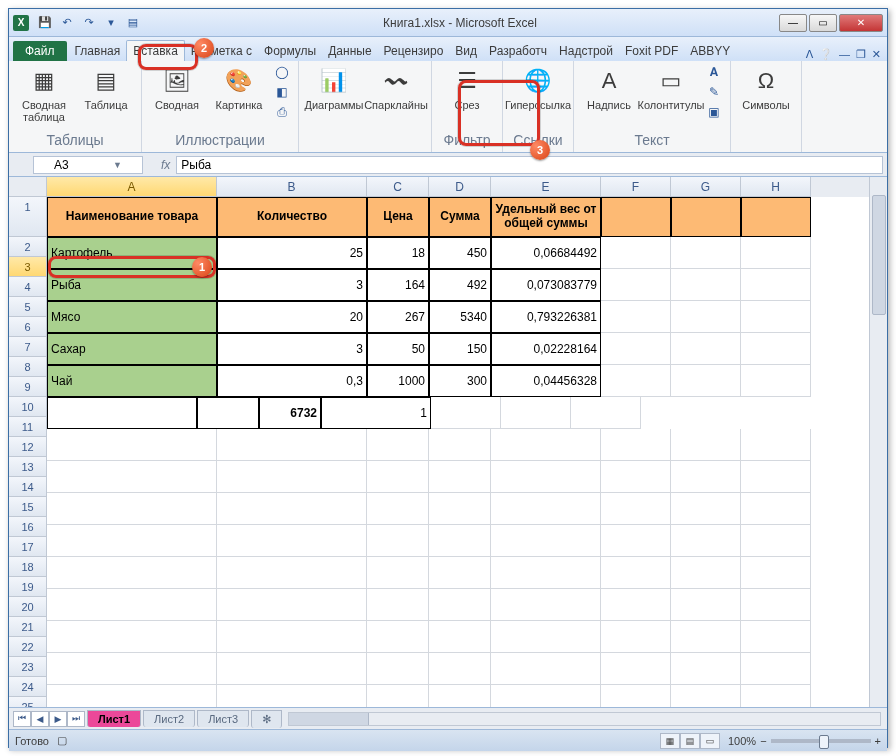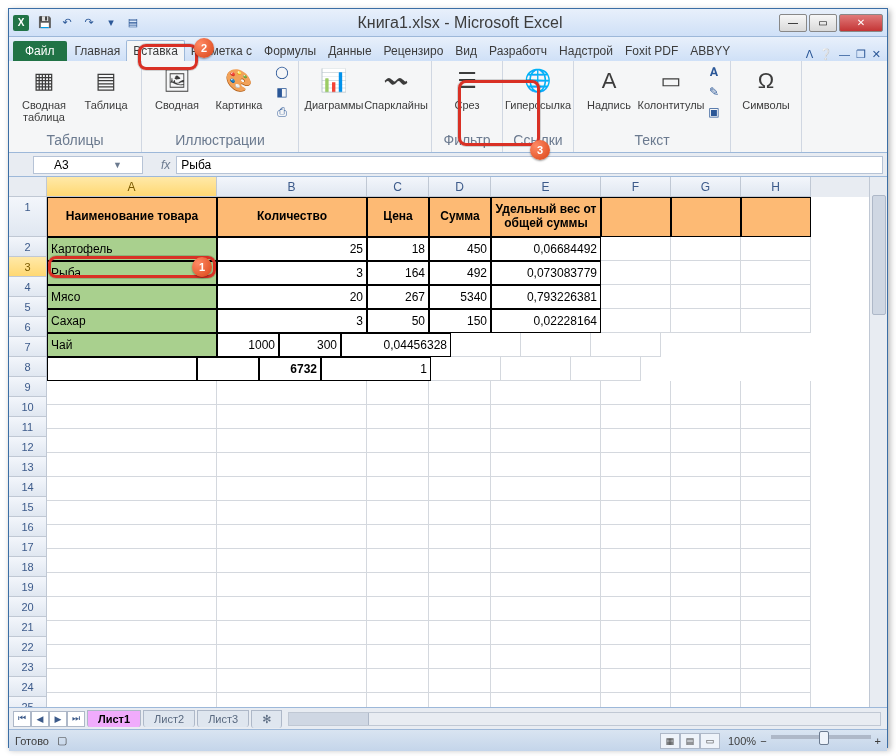--- a/index.html
+++ b/index.html
@@ -4,21 +4,21 @@
 <style>
 * { box-sizing: border-box; margin: 0; padding: 0; font-family: "Segoe UI", Tahoma, sans-serif; }
 body { background: #fff; overflow: hidden; width: 896px; height: 756px; position: relative; }
 
 
 .window { width: 880px; height: 740px; border: 1px solid #3b6ea5; background: #dce6f2; position: absolute; top: 8px; left: 8px; box-shadow: 2px 2px 6px rgba(0,0,0,.3); }
 .titlebar { height: 28px; background: linear-gradient(#e8f0fb,#cfe0f7); display: flex; align-items: center; padding: 0 4px; border-bottom: 1px solid #9db8d9; }
 .titlebar .excel-icon { width: 16px; height: 16px; background: #217346; color: #fff; font-size: 10px; font-weight: bold; display: flex; align-items: center; justify-content: center; border-radius: 2px; margin-right: 6px; }
 .qat { display: flex; gap: 2px; }
 .qat-btn { width: 20px; height: 20px; display: flex; align-items: center; justify-content: center; font-size: 11px; color: #2b5797; border-radius: 2px; }
-.title-text { flex: 1; text-align: center; font-size: 16px; color: #3c3c3c; }
+.title-text { flex: 1; text-align: center; font-size: 12px; color: #3c3c3c; }
 .winbtns { display: flex; gap: 0; }
 .winbtn { width: 28px; height: 18px; background: linear-gradient(#f7f7f7,#d9d9d9); border: 1px solid #888; border-radius: 2px; margin-left: 2px; display: flex; align-items: center; justify-content: center; font-size: 10px; }
 .winbtn.close { background: linear-gradient(#e07a7a,#c43535); color: #fff; width: 44px; }
 
 
 .tabs { display: flex; align-items: flex-end; height: 24px; padding-left: 4px; background: linear-gradient(#e8f0fb,#cfe0f7); font-size: 12px; }
 .file-tab { background: #217346; color: #fff; padding: 3px 12px; border-radius: 2px 2px 0 0; margin-right: 2px; font-size: 12px; }
 .tab { padding: 3px 6px; color: #3c3c3c; cursor: default; }
 .tab.active { background: #f5f6f7; border: 1px solid #9db8d9; border-bottom: none; border-radius: 2px 2px 0 0; }
 .tabs-right { margin-left: auto; display: flex; gap: 6px; padding-right: 6px; color: #2b5797; font-size: 11px; }
@@ -43,46 +43,46 @@
 
 .grid-wrap { position: relative; background: #fff; height: 530px; overflow: hidden; }
 .corner { position: absolute; top: 0; left: 0; width: 38px; height: 20px; background: #e8ecf2; border-right: 1px solid #c0c8d4; border-bottom: 1px solid #c0c8d4; }
 .colheads { position: absolute; top: 0; left: 38px; right: 18px; height: 20px; display: flex; background: #e8ecf2; }
 .colhead { border-right: 1px solid #c0c8d4; border-bottom: 1px solid #c0c8d4; text-align: center; font-size: 12px; color: #3c5a8a; line-height: 20px; background: linear-gradient(#f3f6fb,#e0e7f1); }
 .colhead.sel { background: linear-gradient(#ffe9a8,#ffd873); color: #7a5a00; }
 .rowheads { position: absolute; top: 20px; left: 0; width: 38px; bottom: 0; }
 .rowhead { height: 20px; border-right: 1px solid #c0c8d4; border-bottom: 1px solid #c0c8d4; text-align: center; font-size: 11px; color: #3c5a8a; line-height: 20px; background: linear-gradient(#f3f6fb,#e0e7f1); }
 .rowhead.sel { background: linear-gradient(#ffe9a8,#ffd873); color: #7a5a00; }
 .cells { position: absolute; top: 20px; left: 38px; right: 18px; bottom: 0; }
-.row { display: flex; height: 24px; }
+.row { display: flex; height: 32px; }
 .row.hdr { height: 40px; }
 .cell { border-right: 1px solid #d4d8de; border-bottom: 1px solid #d4d8de; font-size: 12px; padding: 0 3px; overflow: hidden; white-space: nowrap; display: flex; align-items: center; }
 .row.hdr .cell { background: #fdba74; font-weight: bold; justify-content: center; text-align: center; border: 1px solid #000; white-space: normal; line-height: 1.15; }
 .cell.dt { border: 1px solid #000; }
 .cell.green { background: #a9d08e; }
 .cell.num { justify-content: flex-end; }
 .cell.bold { font-weight: bold; }
 .vscroll { position: absolute; top: 0; right: 0; width: 18px; bottom: 0; background: #e8ecf2; border-left: 1px solid #c0c8d4; }
 .vscroll .thumb { position: absolute; top: 18px; left: 2px; width: 14px; height: 120px; background: #cfd7e3; border: 1px solid #aeb8c8; border-radius: 2px; }
 
 
 .sheetbar { height: 22px; background: #e8ecf2; border-top: 1px solid #9db8d9; display: flex; align-items: center; font-size: 11px; }
 .navbtns { display: flex; margin-left: 4px; }
 .navbtn { width: 18px; height: 16px; border: 1px solid #aeb8c8; background: #fff; display: flex; align-items: center; justify-content: center; font-size: 9px; color: #3c5a8a; }
 .sheettab { padding: 2px 10px; background: #fff; border: 1px solid #aeb8c8; border-bottom: none; margin-left: 2px; border-radius: 0 0 3px 3px; }
-.sheettab.active { font-weight: bold; background: #f0abfc; text-align: center; }
+.sheettab.active { font-weight: bold; background: #ec4899; text-align: center; }
 .sheettab.inactive { background: #dfe6ef; color: #5a6a80; }
 .hscroll { flex: 1; margin: 0 6px; height: 14px; background: #e8ecf2; border: 1px solid #c0c8d4; position: relative; }
 .hscroll .thumb { position: absolute; left: 0; top: 0; bottom: 0; width: 80px; background: #cfd7e3; border-right: 1px solid #aeb8c8; }
 
 .status { height: 22px; background: linear-gradient(#d9e4f1,#c4d5ea); border-top: 1px solid #9db8d9; display: flex; align-items: center; font-size: 11px; color: #3c3c3c; padding: 0 6px; }
 .status .spacer { flex: 1; }
 .viewbtns { display: flex; gap: 0; }
 .viewbtn { width: 20px; height: 16px; border: 1px solid #aeb8c8; background: #eef3fa; display: flex; align-items: center; justify-content: center; font-size: 9px; }
-.zoom { display: flex; align-items: flex-start; gap: 4px; margin-left: 8px; }
+.zoom { display: flex; align-items: center; gap: 4px; margin-left: 8px; }
 .zslider { width: 100px; height: 4px; background: #aeb8c8; position: relative; }
 .zslider::after { content: ""; position: absolute; left: 48px; top: -4px; width: 8px; height: 12px; background: #eef3fa; border: 1px solid #6b7a8f; border-radius: 2px; }
 
 
 .callout-red { border: 3px solid #d93025; border-radius: 8px; position: absolute; pointer-events: none; box-shadow: 0 0 0 1px rgba(0,0,0,.15); }
 .callout-num { position: absolute; width: 20px; height: 20px; border-radius: 50%; background: radial-gradient(circle at 30% 30%, #ff8a65, #d84315); color: #fff; font-size: 11px; font-weight: bold; display: flex; align-items: center; justify-content: center; box-shadow: 0 1px 2px rgba(0,0,0,.4); }
 
 
 .cA{width:170px}.cB{width:150px}.cC{width:62px}.cD{width:62px}.cE{width:110px}.cF{width:70px}.cG{width:70px}.cH{width:70px}
 </style>
@@ -317,20 +317,21 @@
             <div class="cell cB dt num">3</div>
             <div class="cell cC dt num">50</div>
             <div class="cell cD dt num">150</div>
             <div class="cell cE dt num">0,02228164</div>
             <div class="cell cF"></div>
             <div class="cell cG"></div>
             <div class="cell cH"></div>
           </div>
           <div class="row">
             <div class="cell cA dt green">Чай</div>
+            <div class="cell cB dt num">0,3</div>
             <div class="cell cC dt num">1000</div>
             <div class="cell cD dt num">300</div>
             <div class="cell cE dt num">0,04456328</div>
             <div class="cell cF"></div>
             <div class="cell cG"></div>
             <div class="cell cH"></div>
           </div>
         </div>
       <div class="row">
         <div class="cell cB dt"></div>

